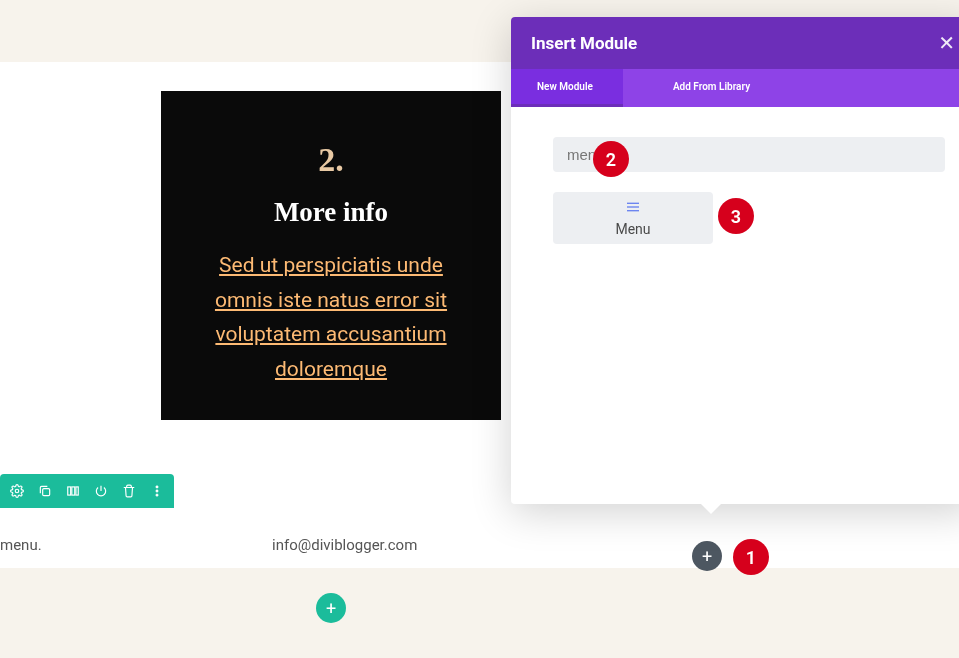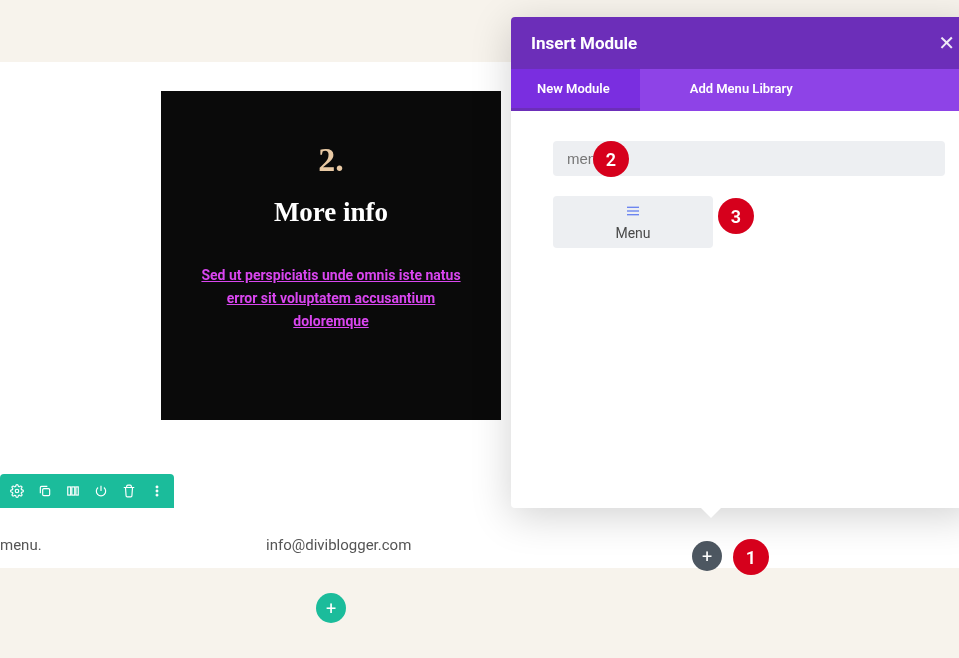--- a/index.html
+++ b/index.html
@@ -37,29 +37,28 @@
       font-family: Georgia, "Times New Roman", serif;
       font-size: 34px;
       font-weight: 600;
       color: #e8c9a4;
       margin-bottom: 18px;
     }
     .dark-card-title {
       font-family: Georgia, "Times New Roman", serif;
       font-size: 27px;
       font-weight: 700;
-      margin-bottom: 36px;
+      margin-bottom: 20px;
       color: #fff;
     }
     .dark-card-text {
-      font-size: 14px;
+      font-size: 21px;
       line-height: 1.65;
-      color: #d946ef;
+      color: #fdba74;
       text-decoration: underline;
-      font-weight: bold;
     }
 
     
     .left-card {
       position: absolute;
       top: 91px;
       left: -200px;
       width: 230px;
       height: 329px;
       text-align: center;
@@ -106,21 +105,21 @@
       display: flex;
       font-size: 15px;
       color: #555;
     }
     .footer-company {
       position: absolute;
       left: 0;
     }
     .footer-email {
       position: absolute;
-      left: 266px;
+      left: 272px;
     }
 
     
     .add-circle-gray {
       position: absolute;
       top: 541px;
       left: 692px;
       width: 30px;
       height: 30px;
       border-radius: 50%;
@@ -199,21 +198,21 @@
       font-weight: 400;
     }
     .modal-tabs {
       display: flex;
       background: #8e43e7;
     }
     .modal-tab {
       flex: 0 0 auto;
       padding: 12px 30px 12px 26px;
       color: #fff;
-      font-size: 13px;
+      font-size: 10px;
       font-weight: 600;
       cursor: pointer;
     }
     .modal-tab.active {
       background: #7a2ee0;
       border-bottom: 3px solid #6c2eb9;
     }
     .modal-tab:not(.active) {
       margin-left: 24px;
     }
@@ -330,21 +329,21 @@
   <span>+</span>
 </div>
 
 <div class="modal">
   <div class="modal-header">
     <span>Insert Module</span>
     <span class="modal-close">✕</span>
   </div>
   <div class="modal-tabs">
     <div class="modal-tab active">New Module</div>
-    <div class="modal-tab">Add Menu Library</div>
+    <div class="modal-tab">Add From Library</div>
   </div>
   <div class="modal-body">
     <input class="search-input" type="text" value="menu" style="">
     <div class="module-grid">
       <div class="module-item">
         <span class="module-item-icon">
           <svg viewBox="0 0 24 16">
               <line x1="4" y1="3" x2="20" y2="3"></line>
               <line x1="4" y1="8" x2="20" y2="8"></line>
               <line x1="4" y1="13" x2="20" y2="13"></line>

